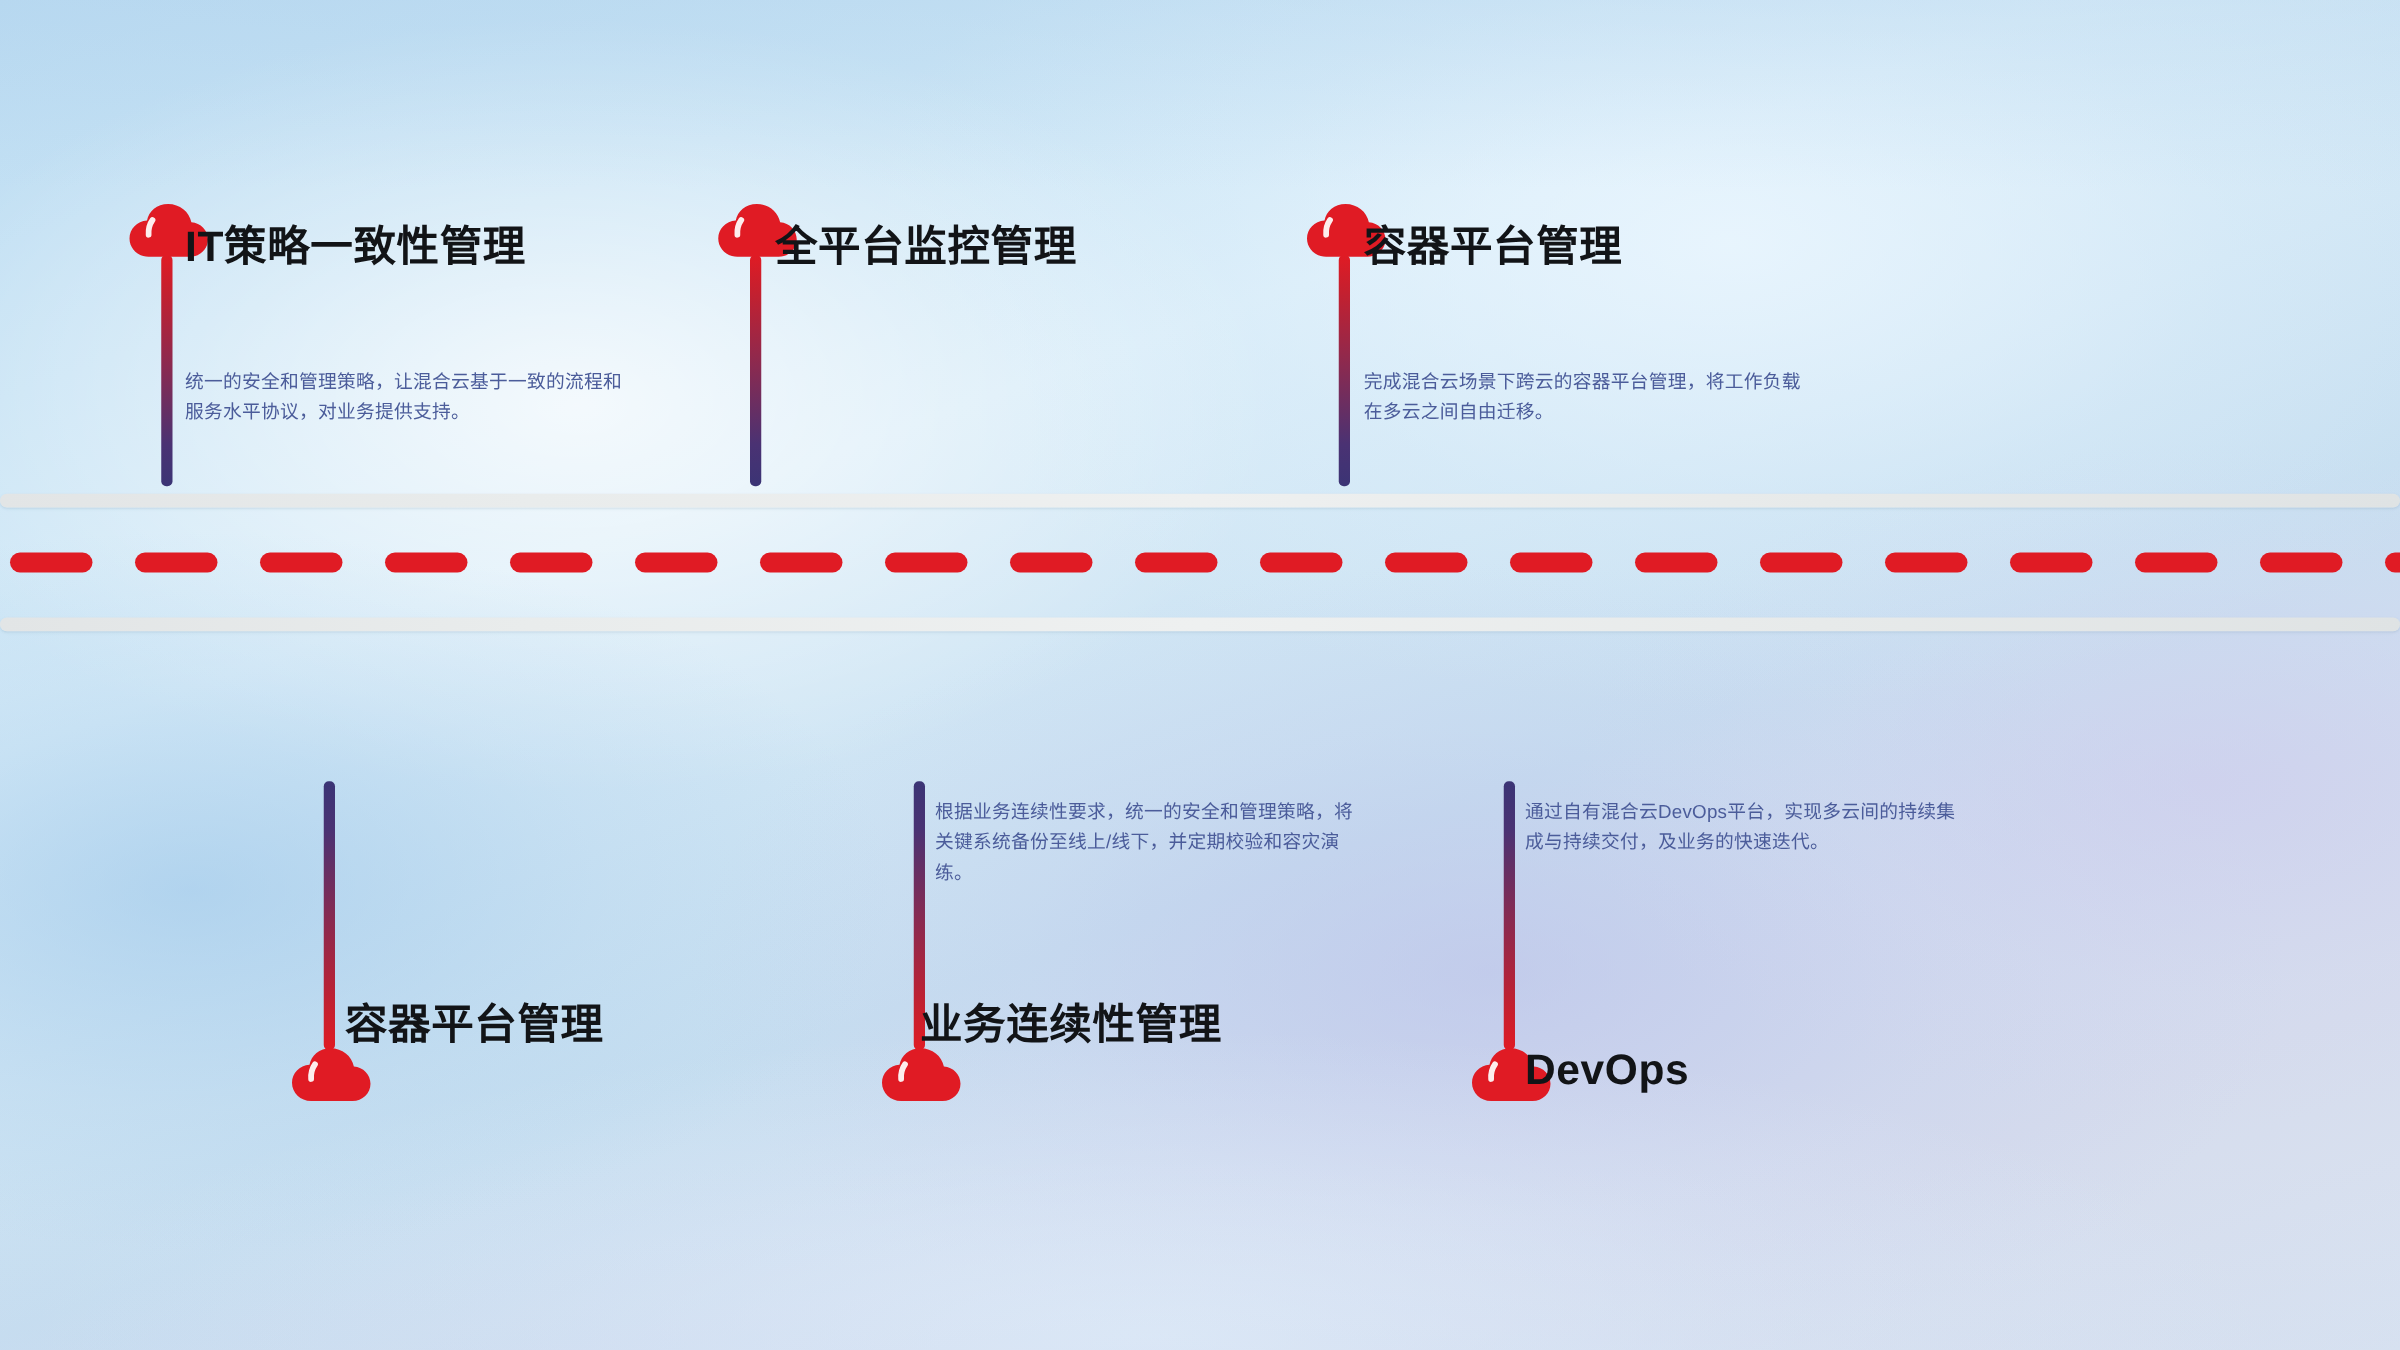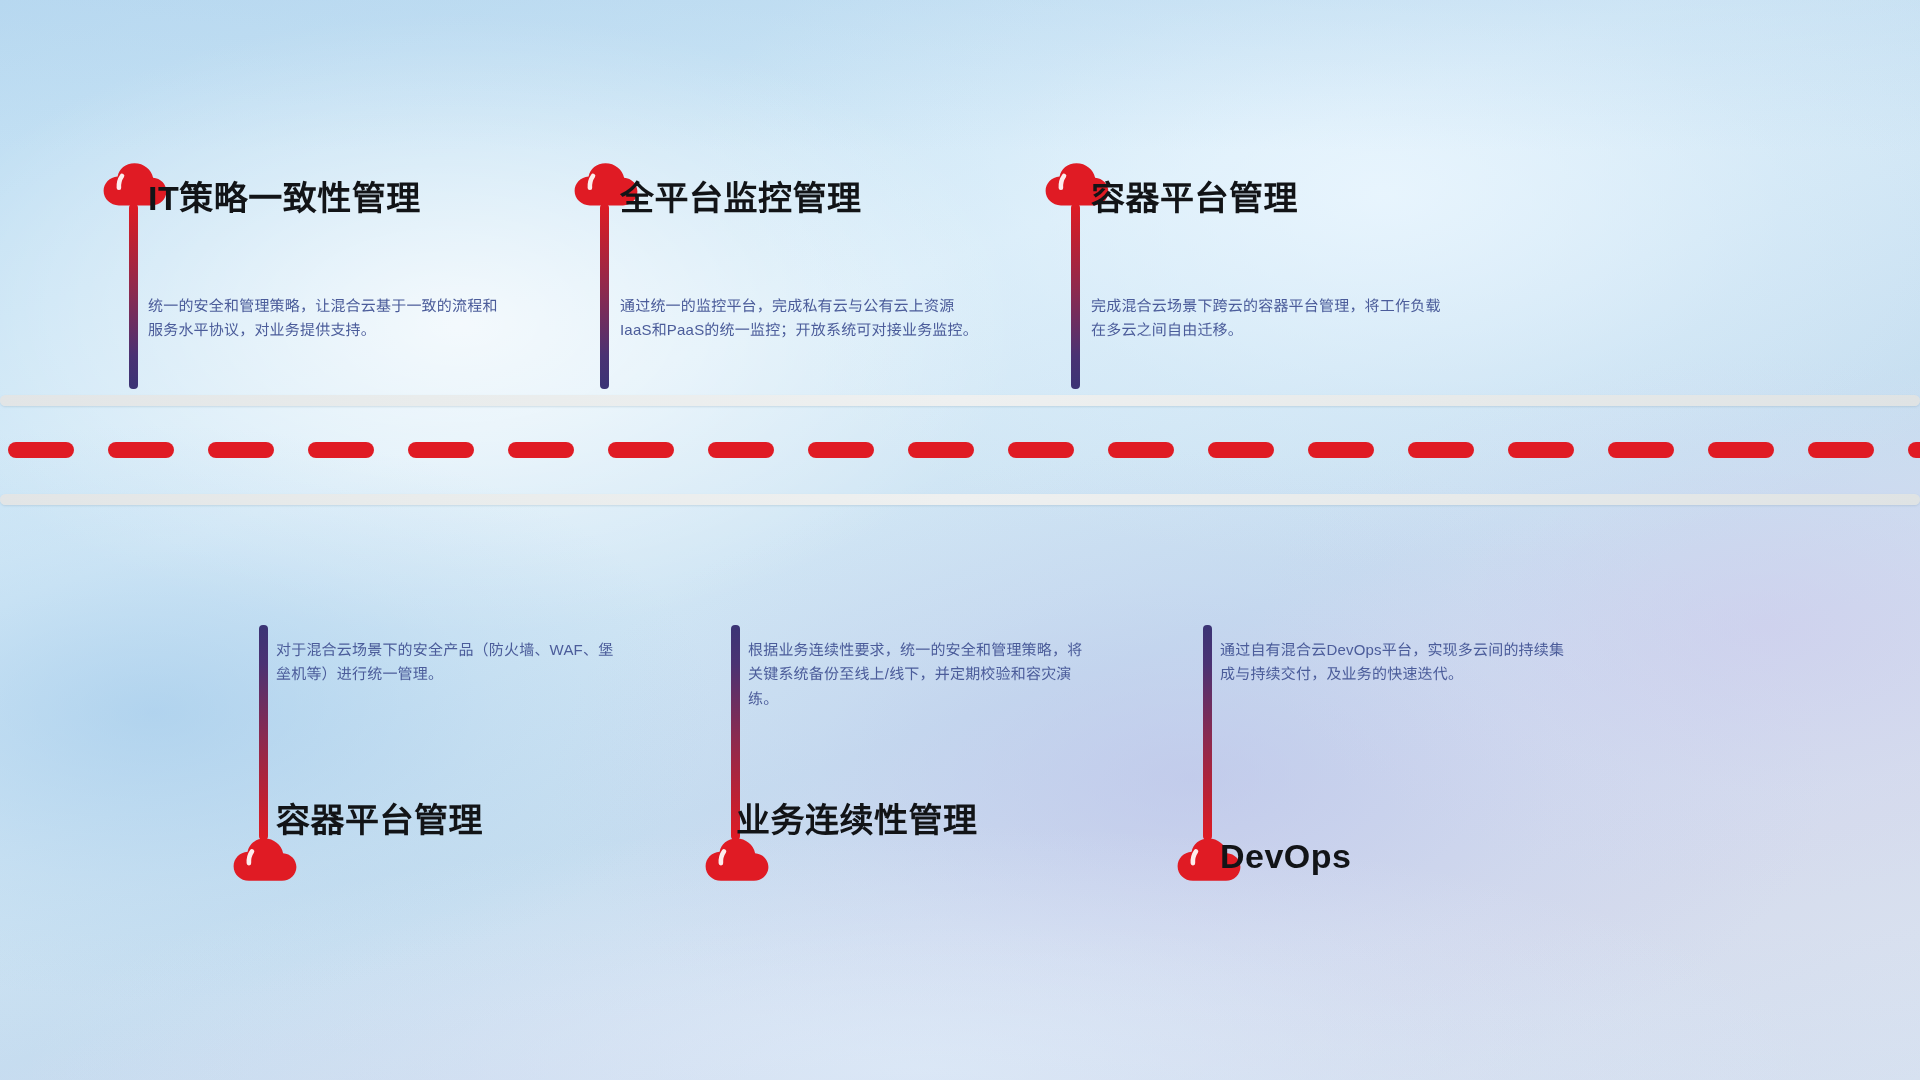--- a/index.html
+++ b/index.html
@@ -197,21 +197,20 @@
   <div class="pin-col" style="left:569px; top:160px;">
     <div class="cloud" style="left:0px; top:0px;">
       <svg viewBox="0 0 72 54" xmlns="http://www.w3.org/2000/svg">
         <path d="M36.5 3.2 C27.5 3.2 21.0 9.0 19.6 16.4 C11.6 17.0 5.6 23.2 5.6 30.8 C5.6 38.9 12.4 45.4 20.9 45.4 L54.0 45.4 C62.0 45.4 68.4 39.2 68.4 31.6 C68.4 24.3 62.6 18.3 55.1 17.8 C53.4 9.4 45.8 3.2 36.5 3.2 Z" fill="#e01b24"></path>
         <path d="M24.0 16.0 C21.6 19.4 20.6 23.6 20.9 27.8" stroke="#ffffff" stroke-width="4.6" stroke-linecap="round" fill="none" opacity="0.92"></path>
       </svg>
     </div>
     <div class="stem stem-down" style="left:31px; top:44px; height:185px;"></div>
   </div>
   <div class="heading" style="left:620px; top:178px;">全平台监控管理</div>
-  <div class="body-text" style="left:620px; top:294px; width:360px;">通过统一的监控平台，完成私有云与公有云上资源IaaS和PaaS的统一监控；开放系统可对接业务监控。</div>
 
   <div class="pin-col" style="left:1040px; top:160px;">
     <div class="cloud" style="left:0px; top:0px;">
       <svg viewBox="0 0 72 54" xmlns="http://www.w3.org/2000/svg">
         <path d="M36.5 3.2 C27.5 3.2 21.0 9.0 19.6 16.4 C11.6 17.0 5.6 23.2 5.6 30.8 C5.6 38.9 12.4 45.4 20.9 45.4 L54.0 45.4 C62.0 45.4 68.4 39.2 68.4 31.6 C68.4 24.3 62.6 18.3 55.1 17.8 C53.4 9.4 45.8 3.2 36.5 3.2 Z" fill="#e01b24"></path>
         <path d="M24.0 16.0 C21.6 19.4 20.6 23.6 20.9 27.8" stroke="#ffffff" stroke-width="4.6" stroke-linecap="round" fill="none" opacity="0.92"></path>
       </svg>
     </div>
     <div class="stem stem-down" style="left:31px; top:44px; height:185px;"></div>
   </div>
@@ -247,21 +246,20 @@
 
   <div class="pin-col" style="left:228px; top:625px;">
     <div class="stem stem-up" style="left:31px; top:0px; height:215px;"></div>
     <div class="cloud" style="left:0px; top:205px;">
       <svg viewBox="0 0 72 54" xmlns="http://www.w3.org/2000/svg">
         <path d="M36.5 8.6 C27.5 8.6 21.0 14.4 19.6 21.8 C11.6 22.4 5.6 28.6 5.6 36.2 C5.6 44.3 12.4 50.8 20.9 50.8 L54.0 50.8 C62.0 50.8 68.4 44.6 68.4 37.0 C68.4 29.7 62.6 23.7 55.1 23.2 C53.4 14.8 45.8 8.6 36.5 8.6 Z" fill="#e01b24"></path>
         <path d="M24.0 21.4 C21.6 24.8 20.6 29.0 20.9 33.2" stroke="#ffffff" stroke-width="4.6" stroke-linecap="round" fill="none" opacity="0.92"></path>
       </svg>
     </div>
   </div>
-  <div class="body-text" style="left:276px; top:638px; width:350px;">对于混合云场景下的安全产品（防火墙、WAF、堡垒机等）进行统一管理。</div>
   <div class="heading" style="left:276px; top:800px;">容器平台管理</div>
 
   <div class="pin-col" style="left:700px; top:625px;">
     <div class="stem stem-up" style="left:31px; top:0px; height:215px;"></div>
     <div class="cloud" style="left:0px; top:205px;">
       <svg viewBox="0 0 72 54" xmlns="http://www.w3.org/2000/svg">
         <path d="M36.5 8.6 C27.5 8.6 21.0 14.4 19.6 21.8 C11.6 22.4 5.6 28.6 5.6 36.2 C5.6 44.3 12.4 50.8 20.9 50.8 L54.0 50.8 C62.0 50.8 68.4 44.6 68.4 37.0 C68.4 29.7 62.6 23.7 55.1 23.2 C53.4 14.8 45.8 8.6 36.5 8.6 Z" fill="#e01b24"></path>
         <path d="M24.0 21.4 C21.6 24.8 20.6 29.0 20.9 33.2" stroke="#ffffff" stroke-width="4.6" stroke-linecap="round" fill="none" opacity="0.92"></path>
       </svg>
     </div>

